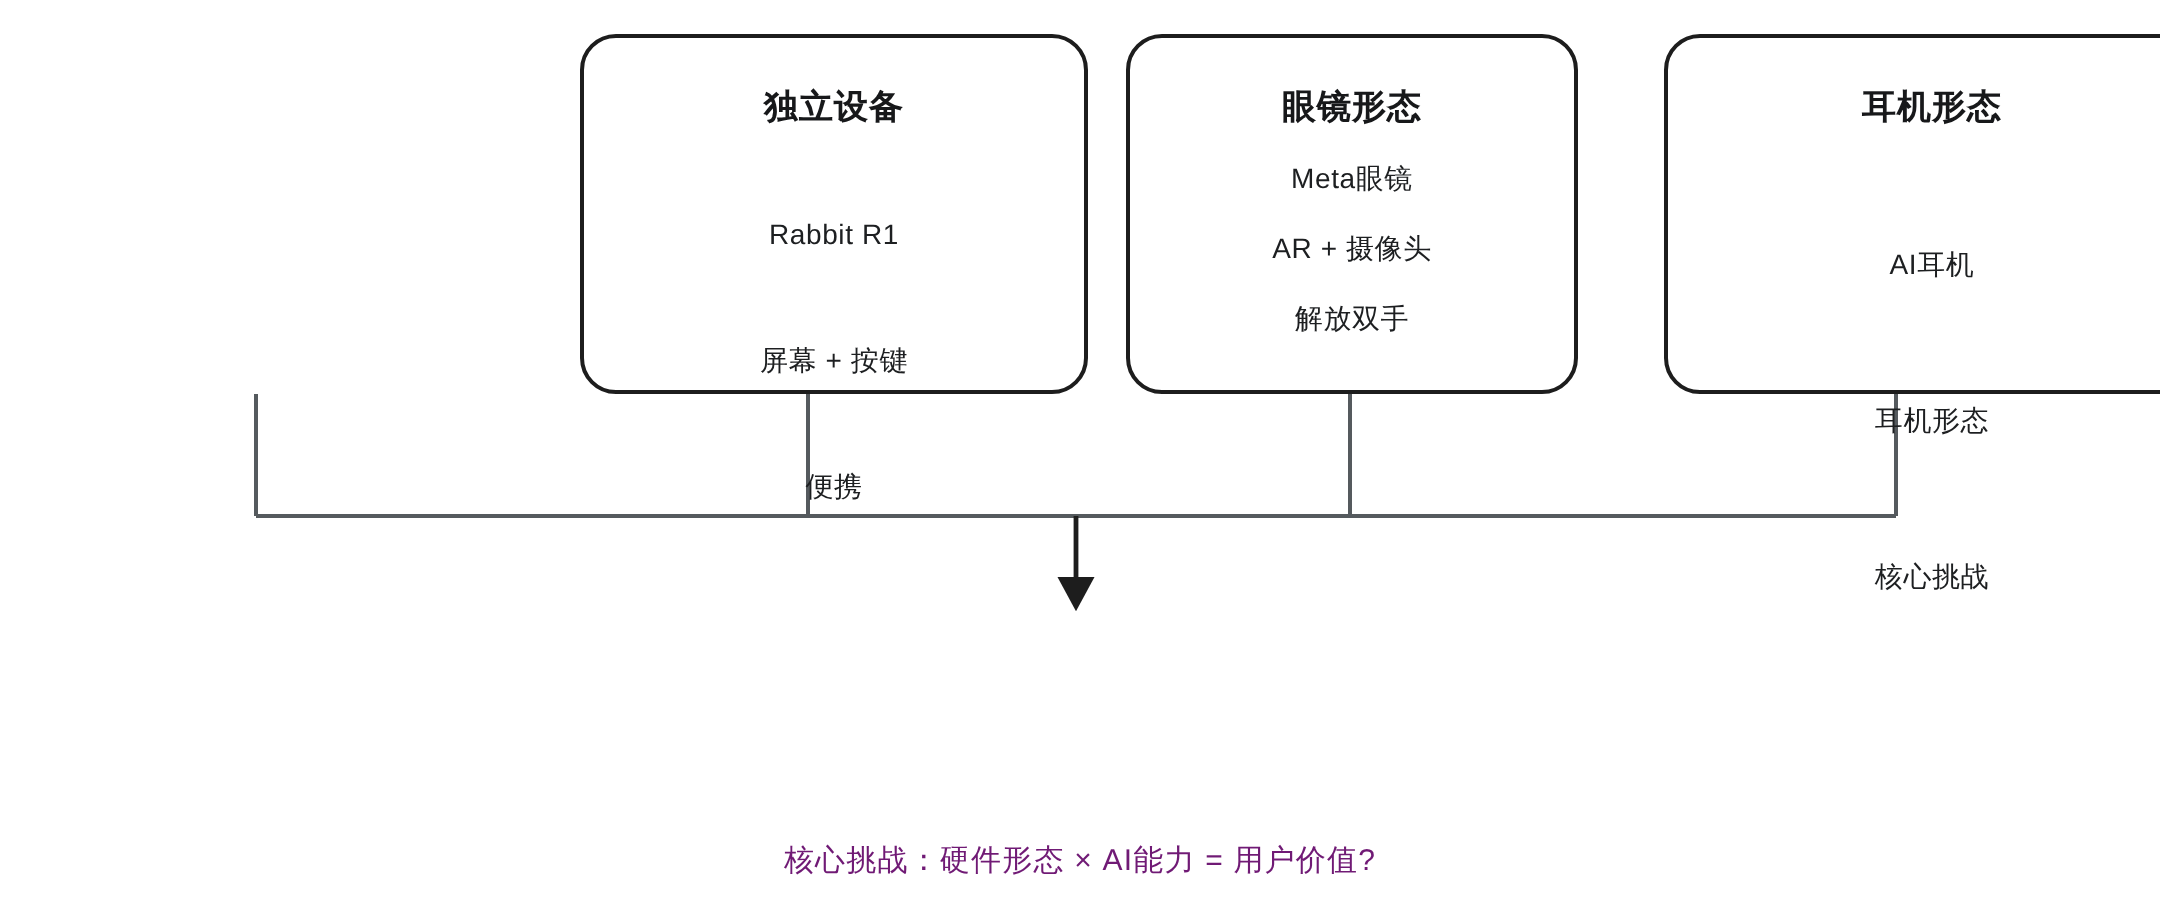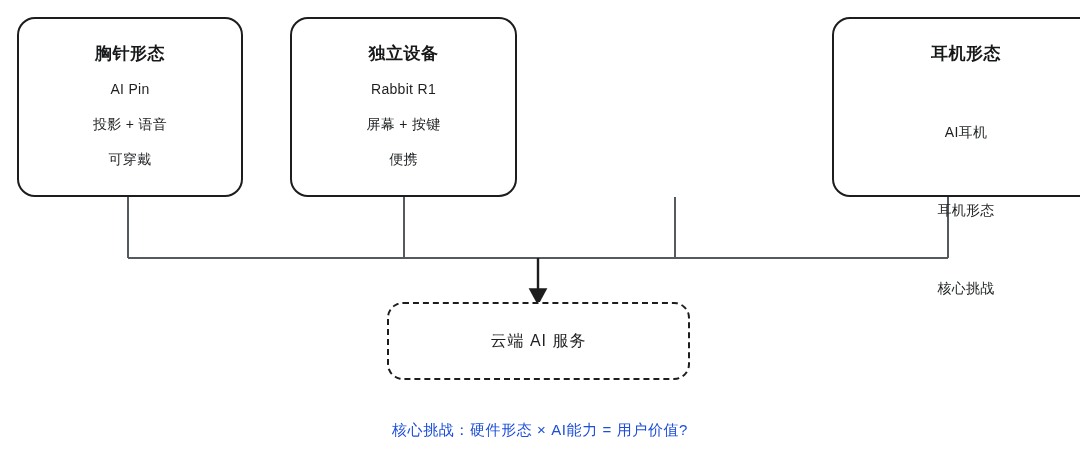--- a/index.html
+++ b/index.html
@@ -69,21 +69,21 @@
     font-size: 16px;
     color: #1d1f21;
     letter-spacing: 1px;
   }
 
   .caption {
     position: absolute;
     width: 1080px;
     text-align: center;
     font-size: 15px;
-    color: #1d4ed8;
+    color: #701a75;
     letter-spacing: 0.6px;
   }
 </style>
 </head>
 <body>
 
 <div id="canvas">
 
   <svg id="wires" viewBox="0 0 1080 456" width="1080" height="456">
     <defs>
@@ -96,41 +96,38 @@
       <line x1="128" y1="197" x2="128" y2="258"></line>
       <line x1="404" y1="197" x2="404" y2="258"></line>
       <line x1="675" y1="197" x2="675" y2="258"></line>
       <line x1="948" y1="197" x2="948" y2="258"></line>
       <line x1="128" y1="258" x2="948" y2="258"></line>
     </g>
 
     <line x1="538" y1="258" x2="538" y2="296" stroke="#1d1d1d" stroke-width="2.4" marker-end="url(#arrowhead)"></line>
   </svg>
 
-  <div class="card" style="left:17px; top:17px; width:226px; height:180px;">
-    <div class="card-title">胸针形态</div>
-    <div class="card-line">AI Pin</div>
-    <div class="card-line">投影 + 语音</div>
-    <div class="card-line">可穿戴</div>
-  </div>
 
-  <div class="card" style="left:290px; top:17px; width:227px; height:180px;">
+  <div class="card" style="left:290px; top:17px; width:254px; height:180px;gap:28px;">
     <div class="card-title">独立设备</div>
     <div class="card-line">Rabbit R1</div>
     <div class="card-line">屏幕 + 按键</div>
     <div class="card-line">便携</div>
   </div>
 
+  <div class="card" style="left:563px; top:17px; width:226px; height:180px;">
+    <div class="card-title">眼镜形态</div>
+    <div class="card-line">Meta眼镜</div>
+    <div class="card-line">AR + 摄像头</div>
+    <div class="card-line">解放双手</div>
+  </div>
 
   <div class="card" style="left:832px; top:17px; width:268px; height:180px;gap:43px;">
     <div class="card-title">耳机形态</div>
     <div class="card-line">AI耳机</div>
     <div class="card-line">耳机形态</div>
     <div class="card-line">核心挑战</div>
   </div>
 
-  <div class="cloud-box" style="left:387px; top:302px; width:303px; height:78px;">
-    <div class="cloud-label">云端 AI 服务</div>
-  </div>
 
   <div class="caption" style="left:0; top:421px;">核心挑战：硬件形态 × AI能力 = 用户价值?</div>
 
 </div>
 
 </body></html>

